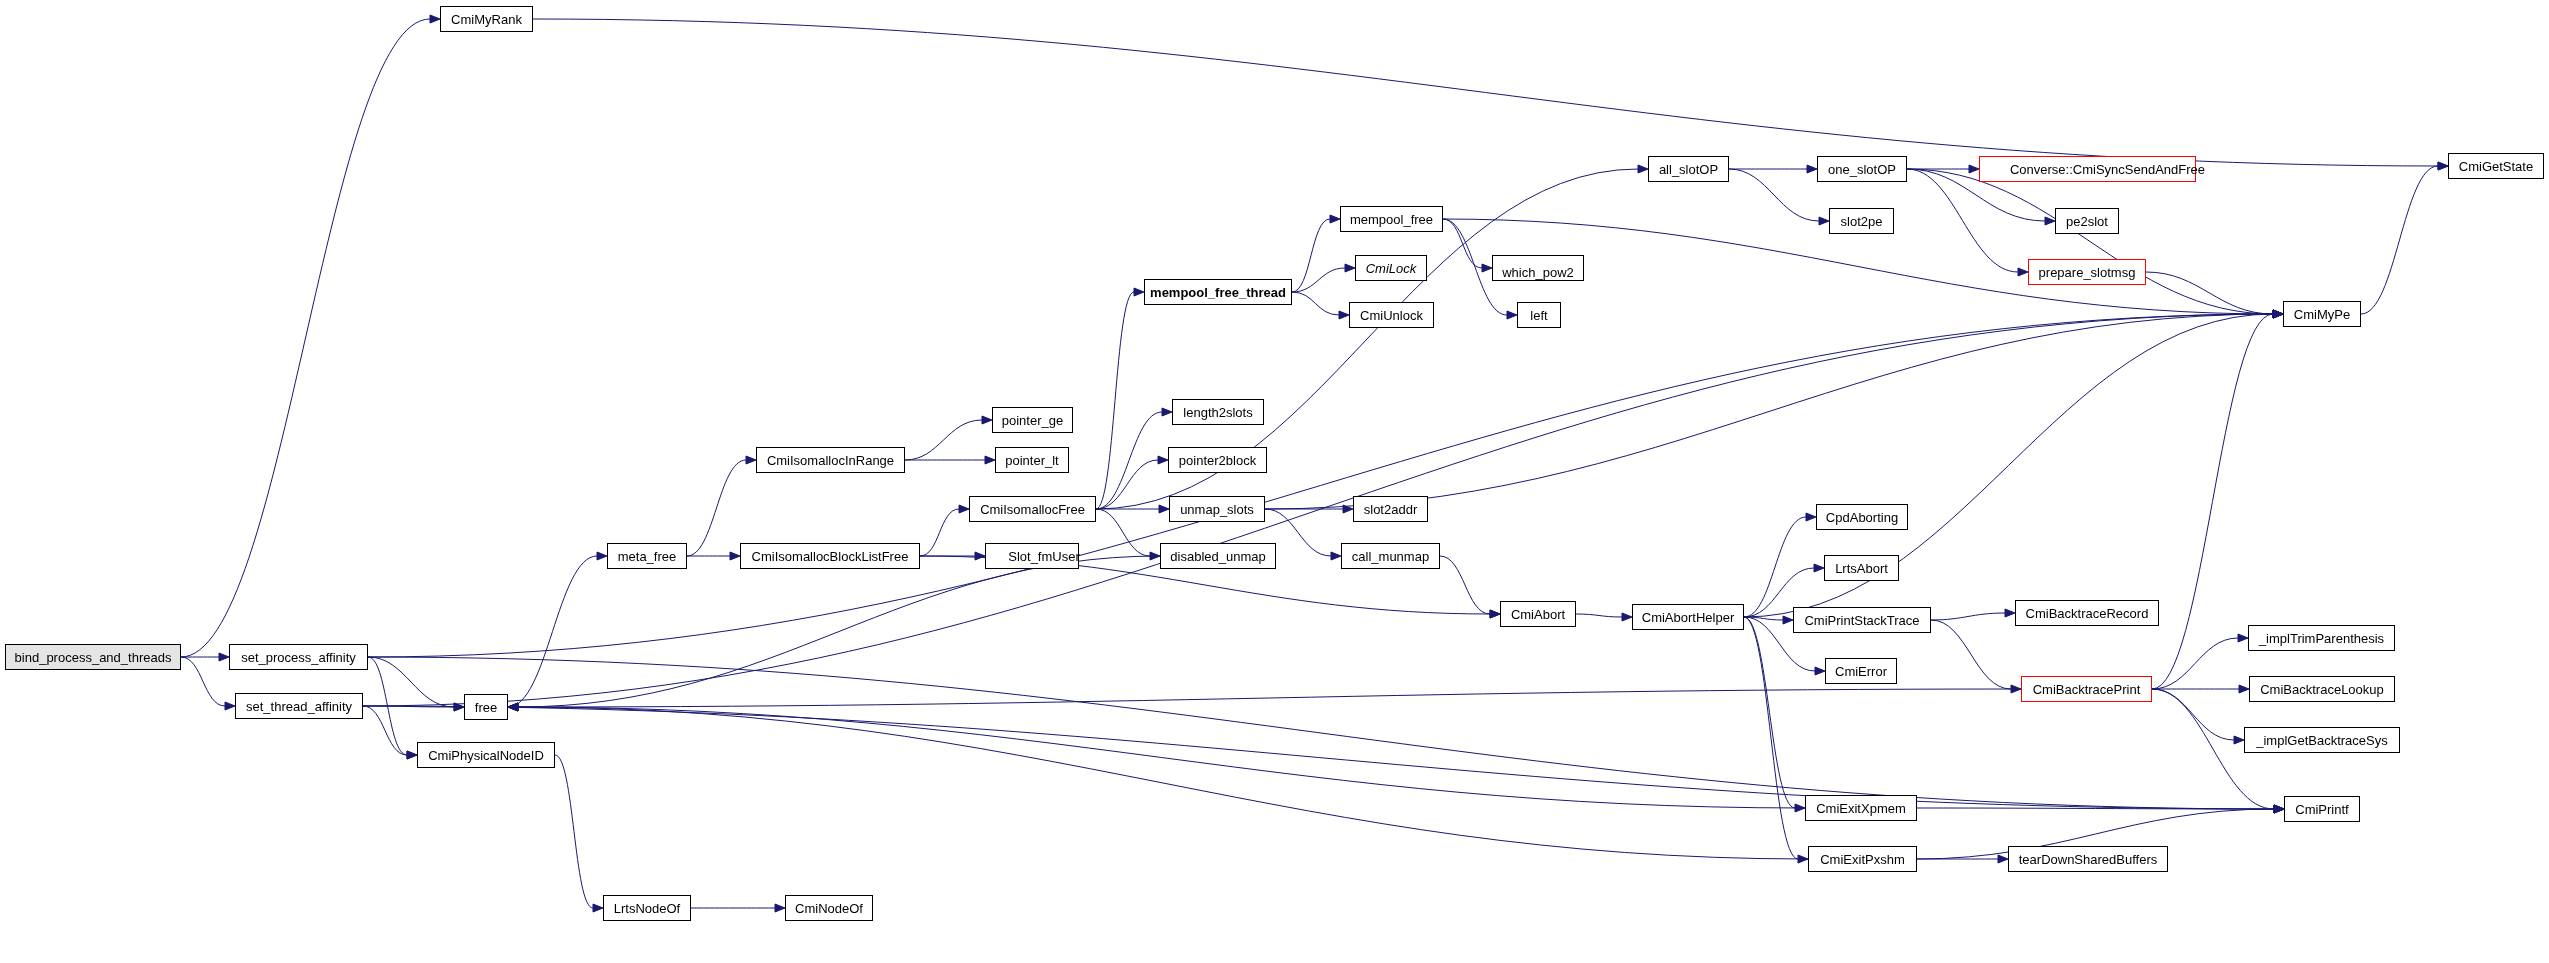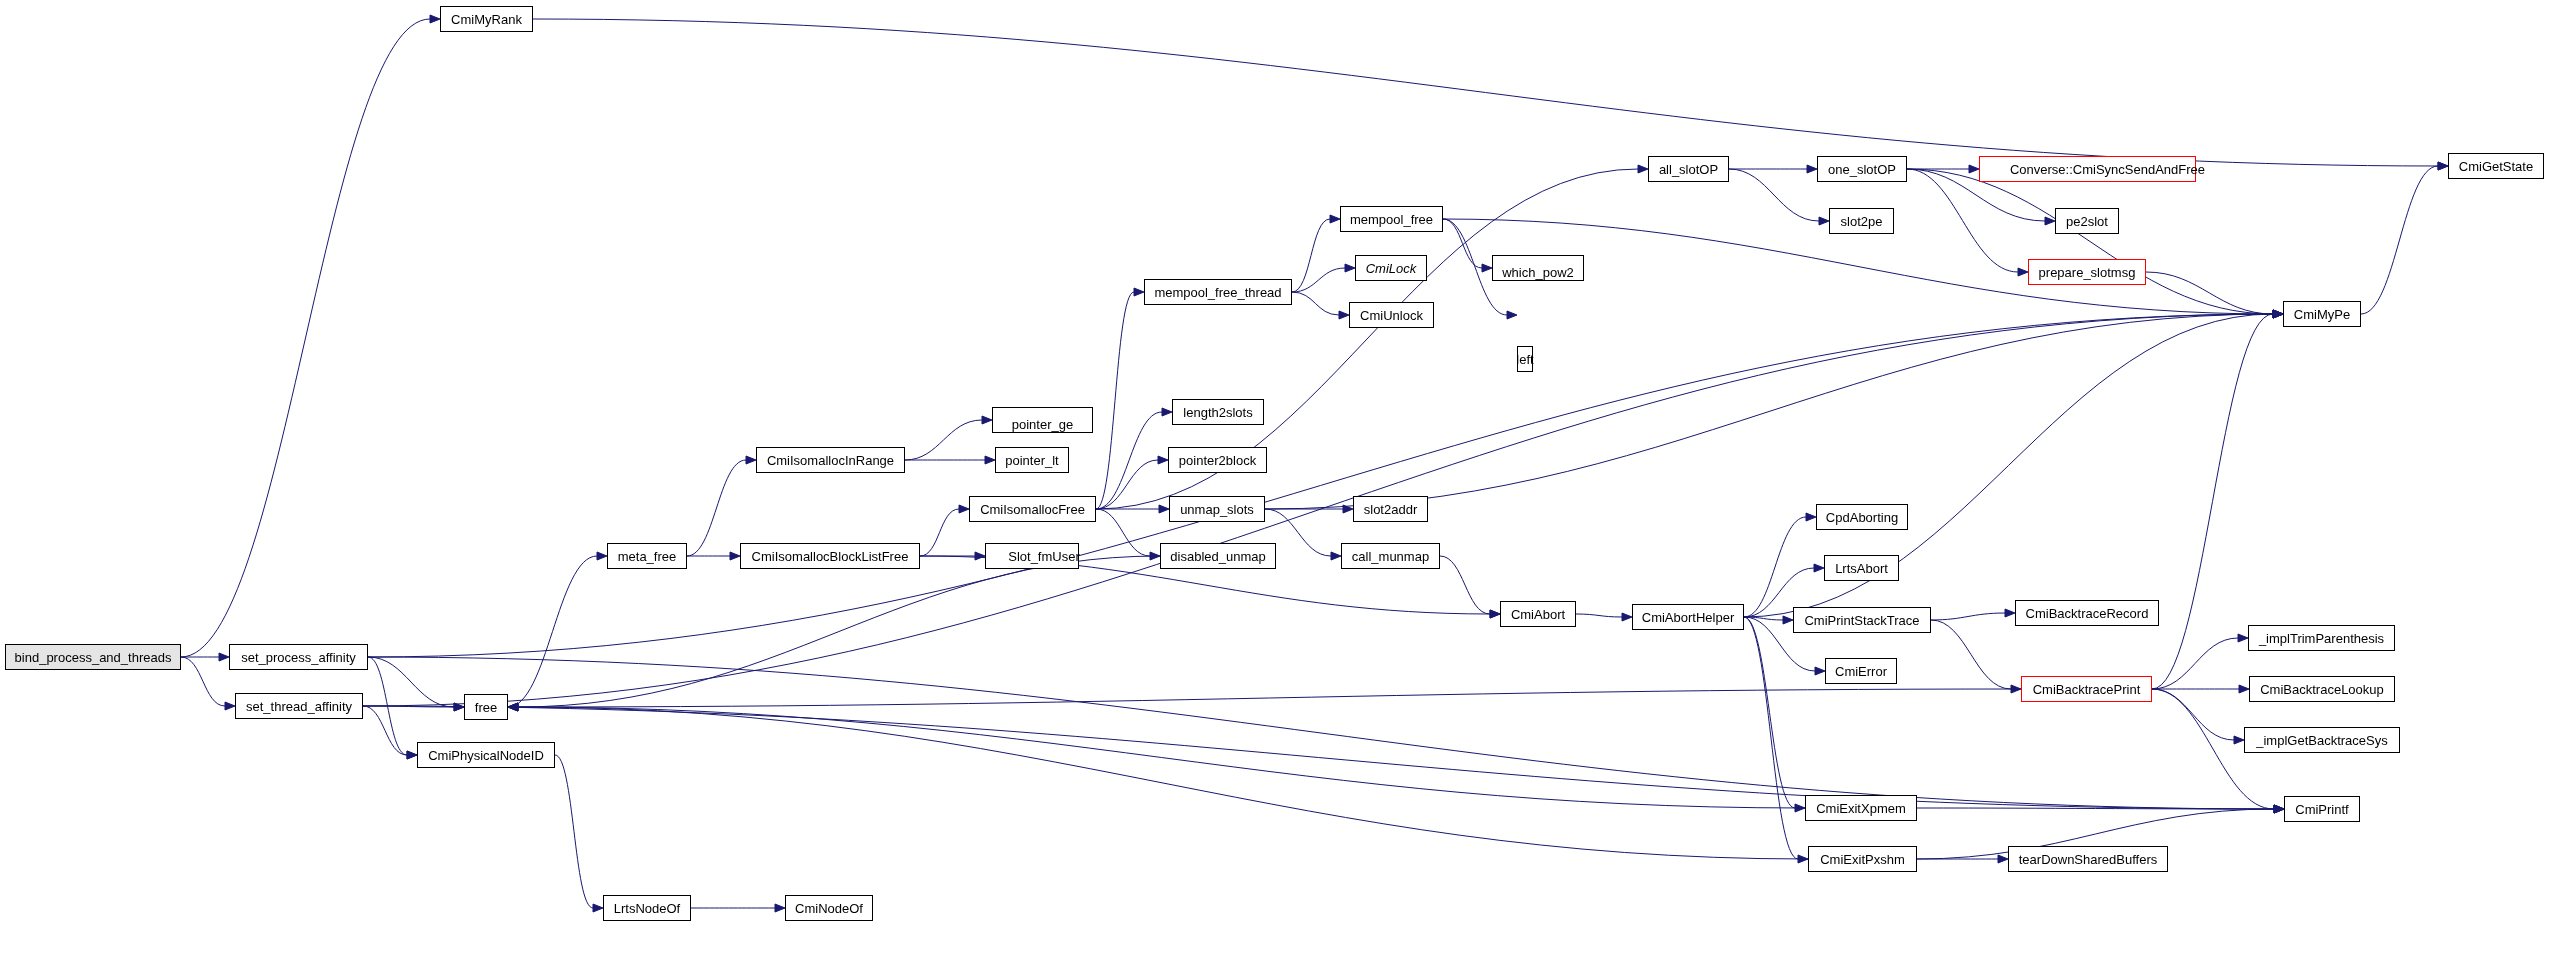--- a/index.html
+++ b/index.html
@@ -182,51 +182,51 @@
       </div>
       <div class="node" style="left: 785px; top: 895px; width: 88px;">
         <span>CmiNodeOf</span>
       </div>
       <div class="node" style="left: 607px; top: 543px; width: 80px;">
         <span>meta_free</span>
       </div>
       <div class="node" style="left: 756px; top: 447px; width: 149px;">
         <span>CmiIsomallocInRange</span>
       </div>
-      <div class="node" style="left: 992px; top: 407px; width: 101px; align-items: flex-end;">
+      <div class="node" style="left: 992px; top: 407px; width: 81px;">
         <span>pointer_ge</span>
       </div>
       <div class="node" style="left: 995px; top: 447px; width: 74px;">
         <span>pointer_lt</span>
       </div>
       <div class="node" style="left: 740px; top: 543px; width: 180px;">
         <span>CmiIsomallocBlockListFree</span>
       </div>
       <div class="node" style="left: 985px; top: 543px; width: 94px; padding-left: 24px;">
         <span>Slot_fmUser</span>
       </div>
       <div class="node" style="left: 969px; top: 496px; width: 127px;">
         <span>CmiIsomallocFree</span>
       </div>
-      <div class="node" style="left: 1144px; top: 279px; width: 148px;">
+      <div class="node" style="left: 1144px; top: 279px; width: 148px; font-weight: bold;">
         <span>mempool_free_thread</span>
       </div>
       <div class="node" style="left: 1340px; top: 206px; width: 103px;">
         <span>mempool_free</span>
       </div>
       <div class="node" style="left: 1355px; top: 255px; width: 72px; font-style: italic;">
         <span>CmiLock</span>
       </div>
       <div class="node" style="left: 1349px; top: 302px; width: 85px;">
         <span>CmiUnlock</span>
       </div>
       <div class="node" style="left: 1492px; top: 255px; width: 92px; align-items: flex-end;">
         <span>which_pow2</span>
       </div>
-      <div class="node" style="left: 1517px; top: 302px; width: 16px; margin-top: 44px;">
+      <div class="node" style="left: 1517px; top: 302px; width: 44px;">
         <span>left</span>
       </div>
       <div class="node" style="left: 1172px; top: 399px; width: 92px;">
         <span>length2slots</span>
       </div>
       <div class="node" style="left: 1168px; top: 447px; width: 99px;">
         <span>pointer2block</span>
       </div>
       <div class="node" style="left: 1169px; top: 496px; width: 96px;">
         <span>unmap_slots</span>

